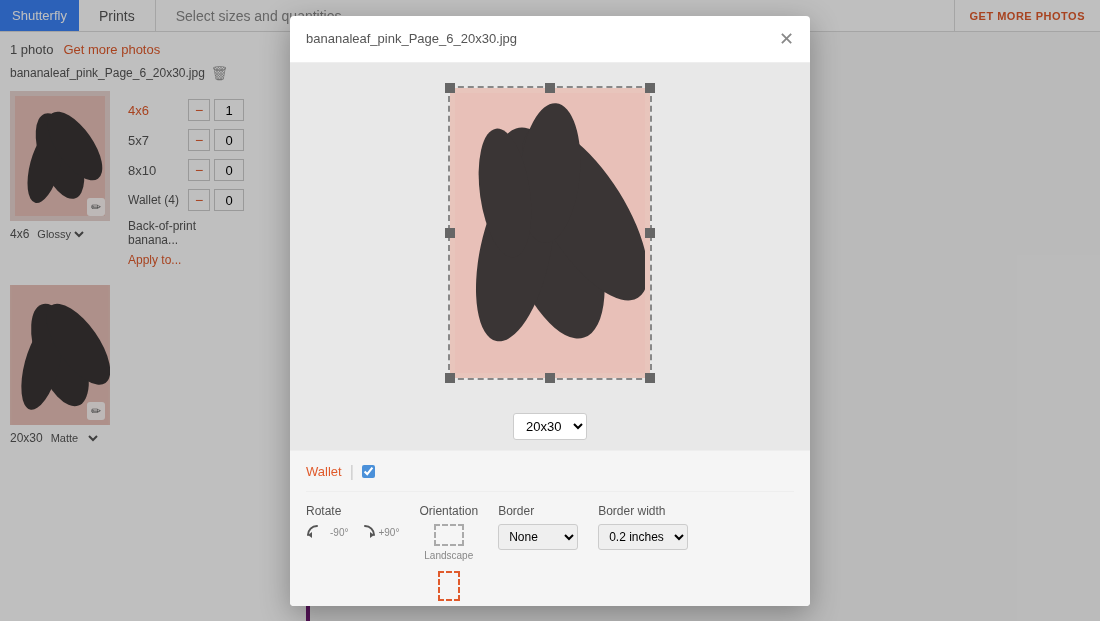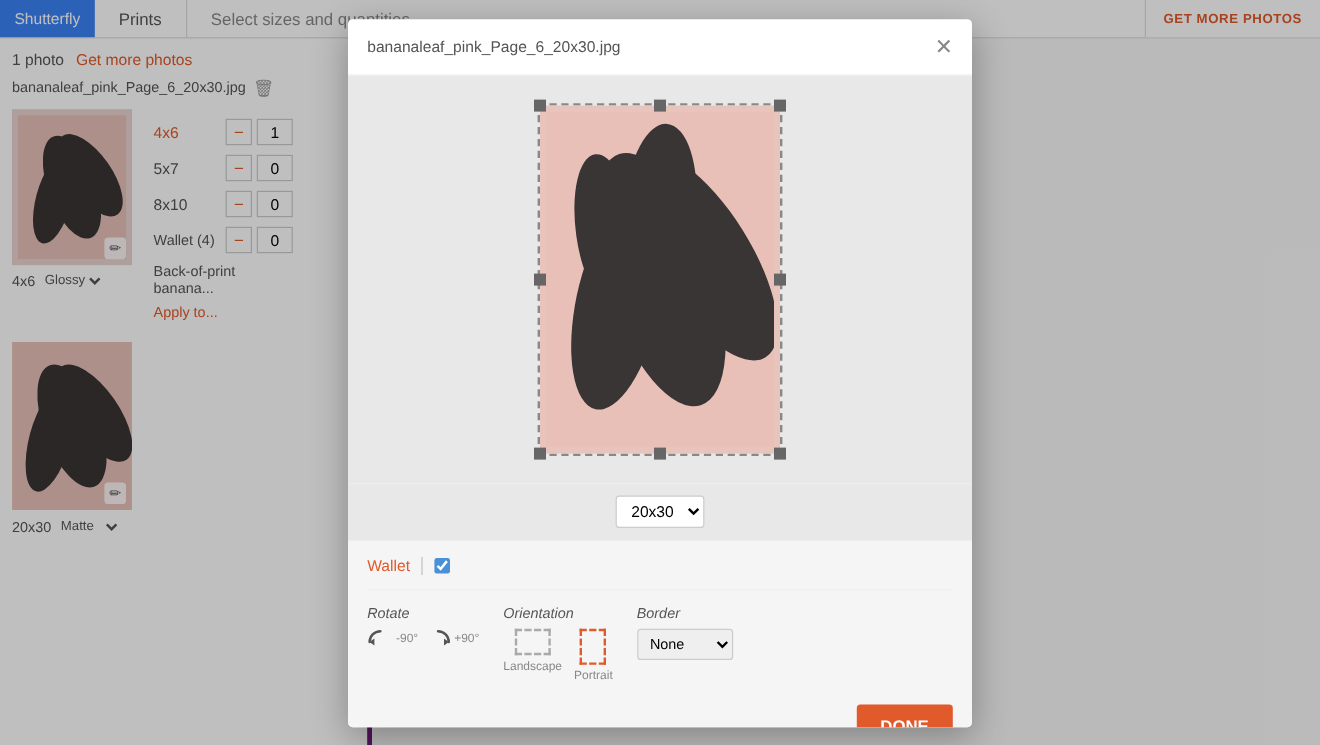--- a/index.html
+++ b/index.html
@@ -75,26 +75,26 @@
     
     .controls-area { padding: 12px 16px; background: #f5f5f5; border-top: 1px solid #eee; }
     .constrain-row { display: flex; align-items: center; gap: 8px; margin-bottom: 12px; padding-bottom: 10px; border-bottom: 1px solid #eee; }
     .reset-btn { font-size: 13px; color: #e05a2b; background: none; border: none; cursor: pointer; padding: 0; }
     .divider-pipe { color: #ccc; }
     .constrain-checkbox { cursor: pointer; accent-color: #4a90d9; }
     .constrain-label { font-size: 13px; color: #555; }
 
     .options-row { display: flex; align-items: flex-start; gap: 20px; }
     .option-group { display: flex; flex-direction: column; gap: 6px; }
-    .option-label { font-size: 12px; color: #555; font-weight: 500; font-style: italic; }
+    .option-label { font-size: 12px; color: #555; font-weight: 500; }
     .rotate-btns { display: flex; gap: 6px; }
     .rotate-btn { background: none; border: none; cursor: pointer; font-size: 16px; color: #555; display: flex; flex-direction: row; align-items: center; gap: 2px; }
     .rotate-sub { font-size: 10px; color: #888; }
 
-    .orientation-btns { display: flex; gap: 10px; }
+    .orientation-btns { display: flex; gap: 10px; flex-direction: column; }
     .orient-btn { display: flex; flex-direction: column; align-items: center; gap: 4px; cursor: pointer; }
     .orient-box { border: 2px dashed #aaa; }
     .orient-landscape { width: 30px; height: 22px; }
     .orient-portrait { width: 22px; height: 30px; border-color: #e05a2b; }
     .orient-label { font-size: 10px; color: #888; }
 
     .border-select { padding: 4px 6px; border: 1px solid #ccc; font-size: 12px; border-radius: 3px; cursor: pointer; min-width: 80px; }
     .border-width-select { padding: 4px 6px; border: 1px solid #ccc; font-size: 12px; border-radius: 3px; cursor: pointer; min-width: 90px; }
 
     .done-btn { background: #e05a2b; color: white; border: none; padding: 10px 20px; font-size: 14px; font-weight: bold; border-radius: 3px; cursor: pointer; margin-left: auto; display: block; margin-top: 8px; }
@@ -325,20 +325,28 @@
 
         <div class="option-group">
           <span class="option-label">Border</span>
           <select class="border-select">
             <option>None</option>
             <option>White</option>
             <option>Black</option>
           </select>
         </div>
 
+        <div class="option-group">
+          <span class="option-label">Border width</span>
+          <select class="border-width-select">
+            <option>0.2 inches</option>
+            <option>0.5 inches</option>
+            <option>1.0 inches</option>
+          </select>
+        </div>
       </div>
 
       <div class="bottom-row">
         <div></div>
         <button class="done-btn">DONE</button>
       </div>
     </div>
   </div>
 </div>
 

